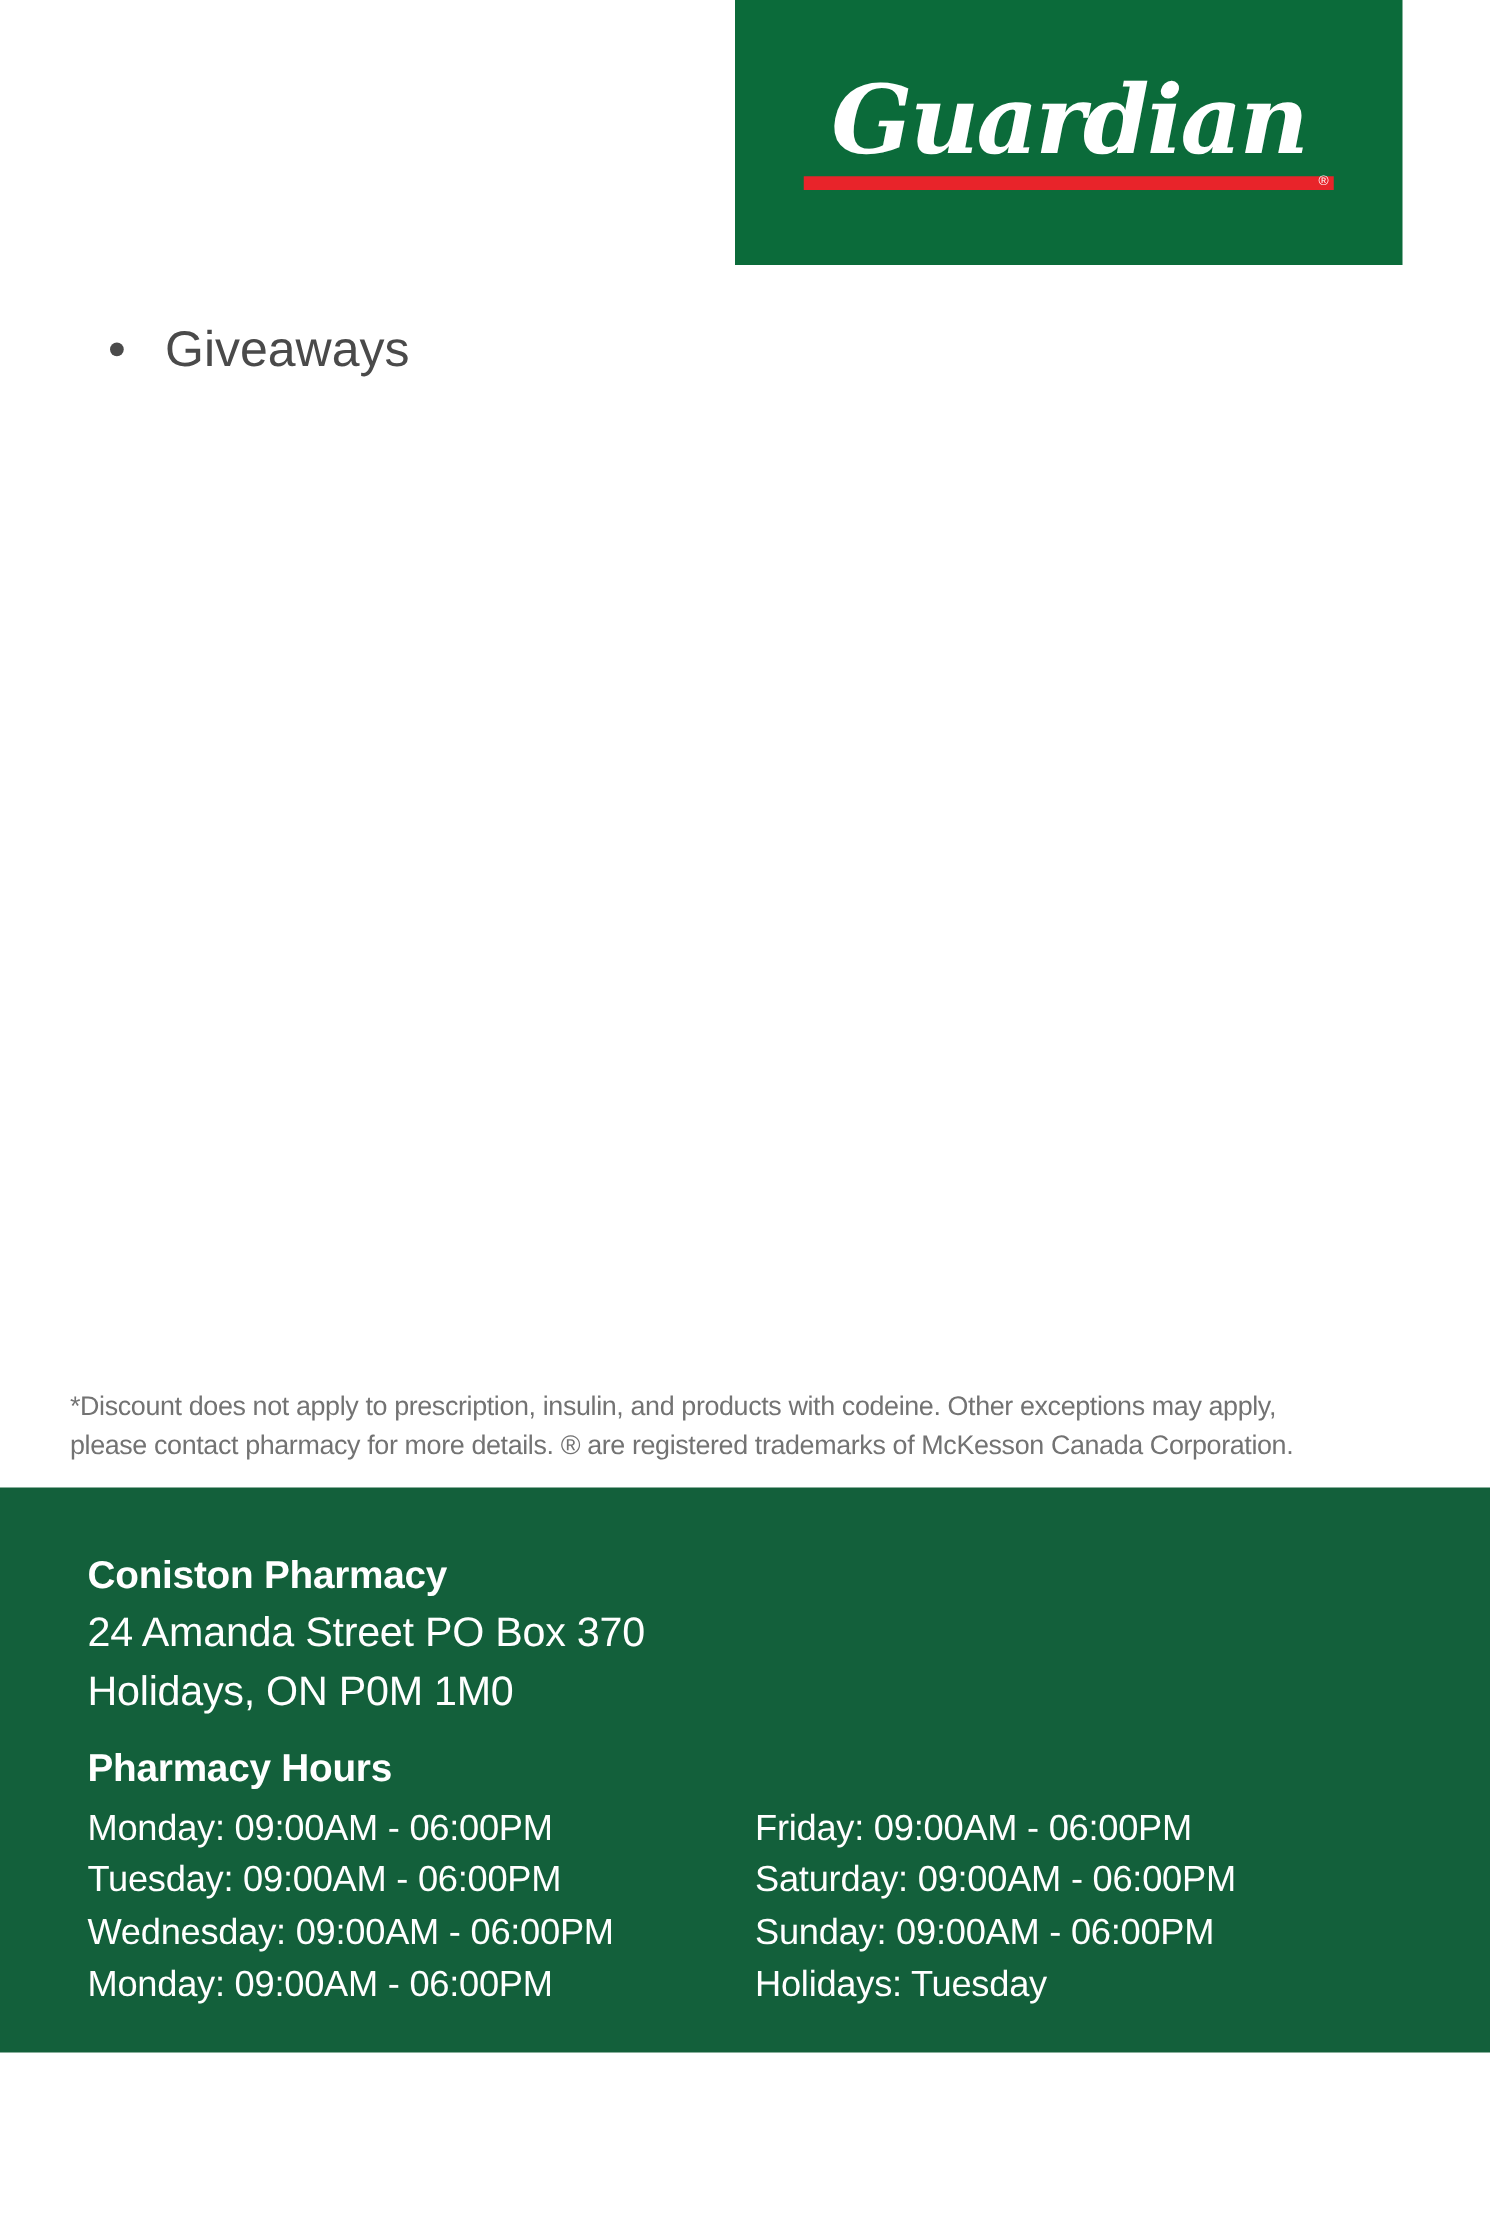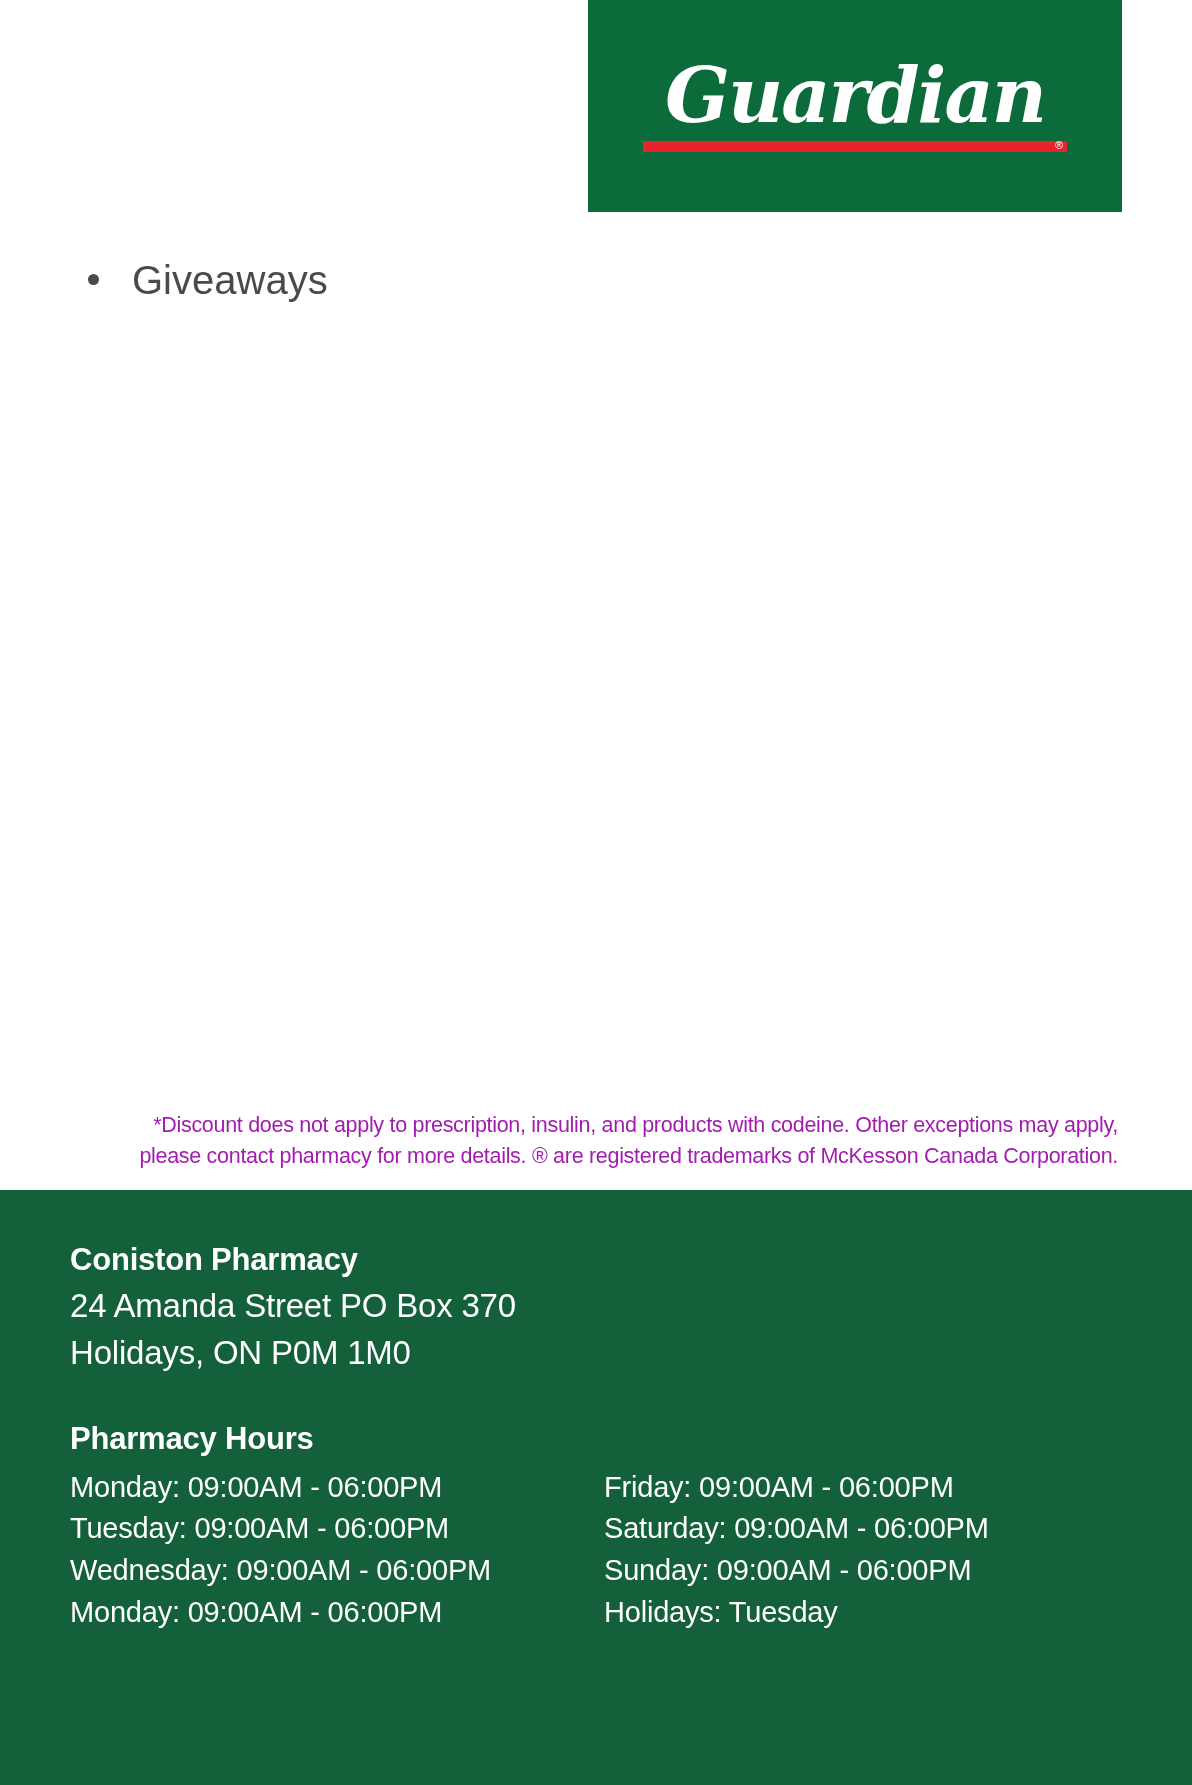--- a/index.html
+++ b/index.html
@@ -83,36 +83,35 @@
     width: 11px;
     height: 11px;
     background: #4a4a4a;
     border-radius: 50%;
   }
 
   
   .disclaimer {
     position: absolute;
     top: 1110px;
-    left: 70px;
+    left: 56px;
     width: 1048px;
     font-size: 21.5px;
     line-height: 1.45;
-    color: #a21caf;
+    color: #737373;
     letter-spacing: -0.3px;
-    text-align: right;
   }
 
   
   .footer {
     position: absolute;
     left: 0;
     top: 1190px;
     width: 1192px;
-    height: 595px;
+    height: 452px;
     background: #13603b;
     color: #ffffff;
   }
   .footer-inner {
     padding: 52px 70px 0 70px;
   }
   .store-name {
     font-size: 31px;
     font-weight: bold;
     margin: 0 0 5px 0;
@@ -120,21 +119,21 @@
   }
   .store-address-line {
     font-size: 33px;
     font-weight: 300;
     line-height: 1.42;
     letter-spacing: -0.2px;
   }
   .hours-title {
     font-size: 31px;
     font-weight: bold;
-    margin-top: 44px;
+    margin-top: 20px;
     margin-bottom: 10px;
     letter-spacing: -0.2px;
   }
   .hours-grid {
     display: flex;
     gap: 16px;
   }
   .hours-col {
     width: 572px;
   }

